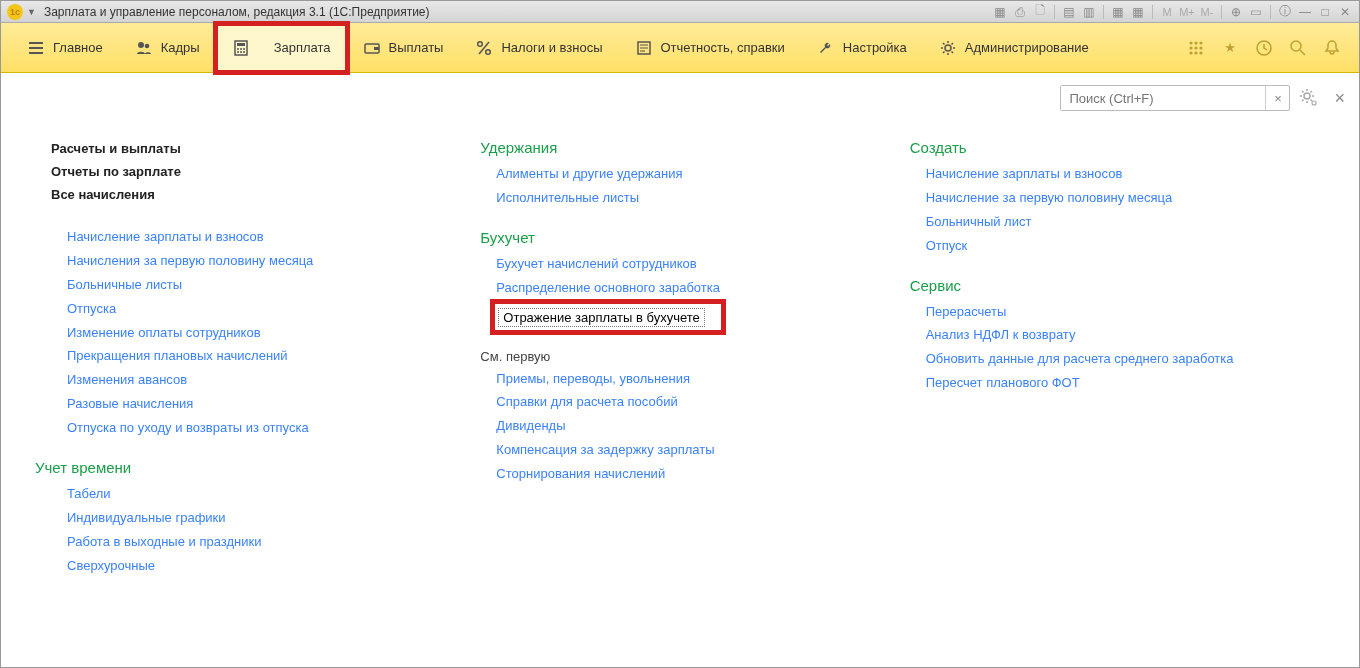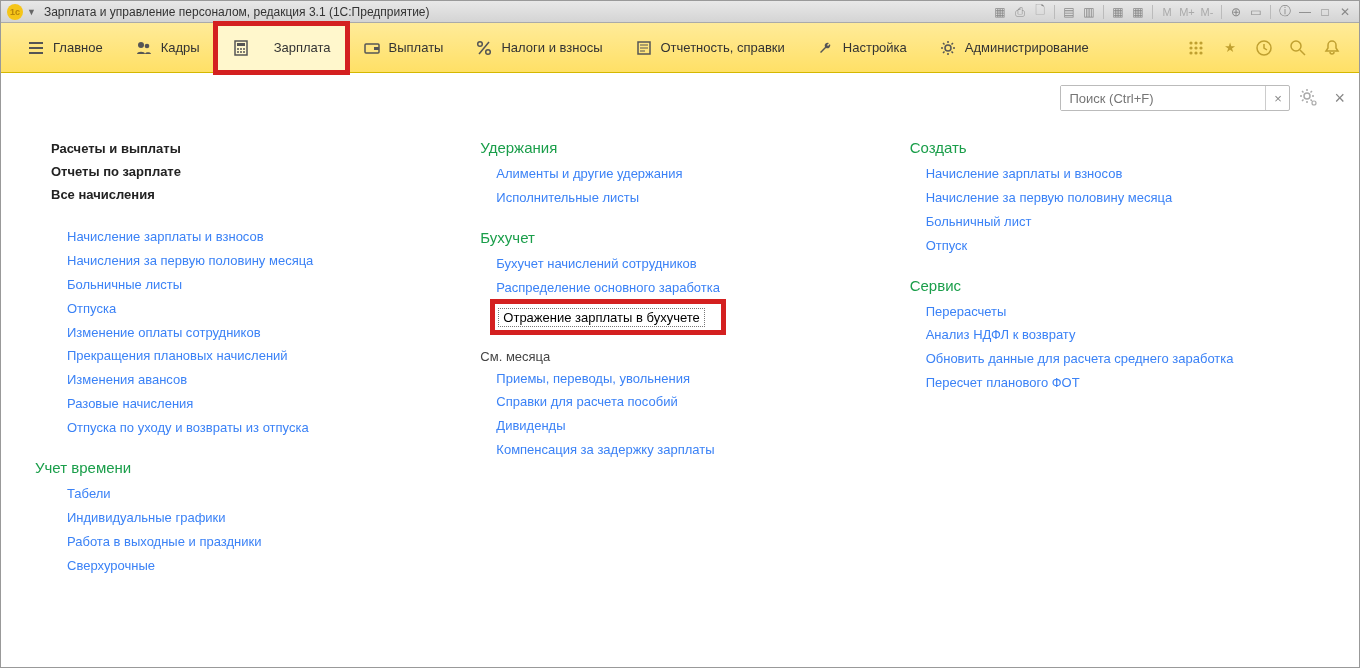--- a/index.html
+++ b/index.html
@@ -345,25 +345,26 @@
     <div class="item">Алименты и другие удержания</div>
     <div class="item">Исполнительные листы</div>
 
     <div class="grp-title" style="margin-top:22px">Бухучет</div>
     <div class="item">Бухучет начислений сотрудников</div>
     <div class="item" style="margin-bottom:0">Распределение основного заработка</div>
     <div class="red-box-2">
       <div class="inner-dotted">Отражение зарплаты в бухучете</div>
     </div>
 
-    <div class="subhead">См. месяца</div>
+    <div class="subhead">См. первую</div>
     <div class="item">Приемы, переводы, увольнения</div>
     <div class="item">Справки для расчета пособий</div>
     <div class="item">Дивиденды</div>
     <div class="item">Компенсация за задержку зарплаты</div>
+    <div class="item">Сторнирования начислений</div>
   </div>
 
   <div class="col">
     <div class="grp-title">Создать</div>
     <div class="item">Начисление зарплаты и взносов</div>
     <div class="item">Начисление за первую половину месяца</div>
     <div class="item">Больничный лист</div>
     <div class="item">Отпуск</div>
 
     <div class="grp-title" style="margin-top:22px">Сервис</div>

